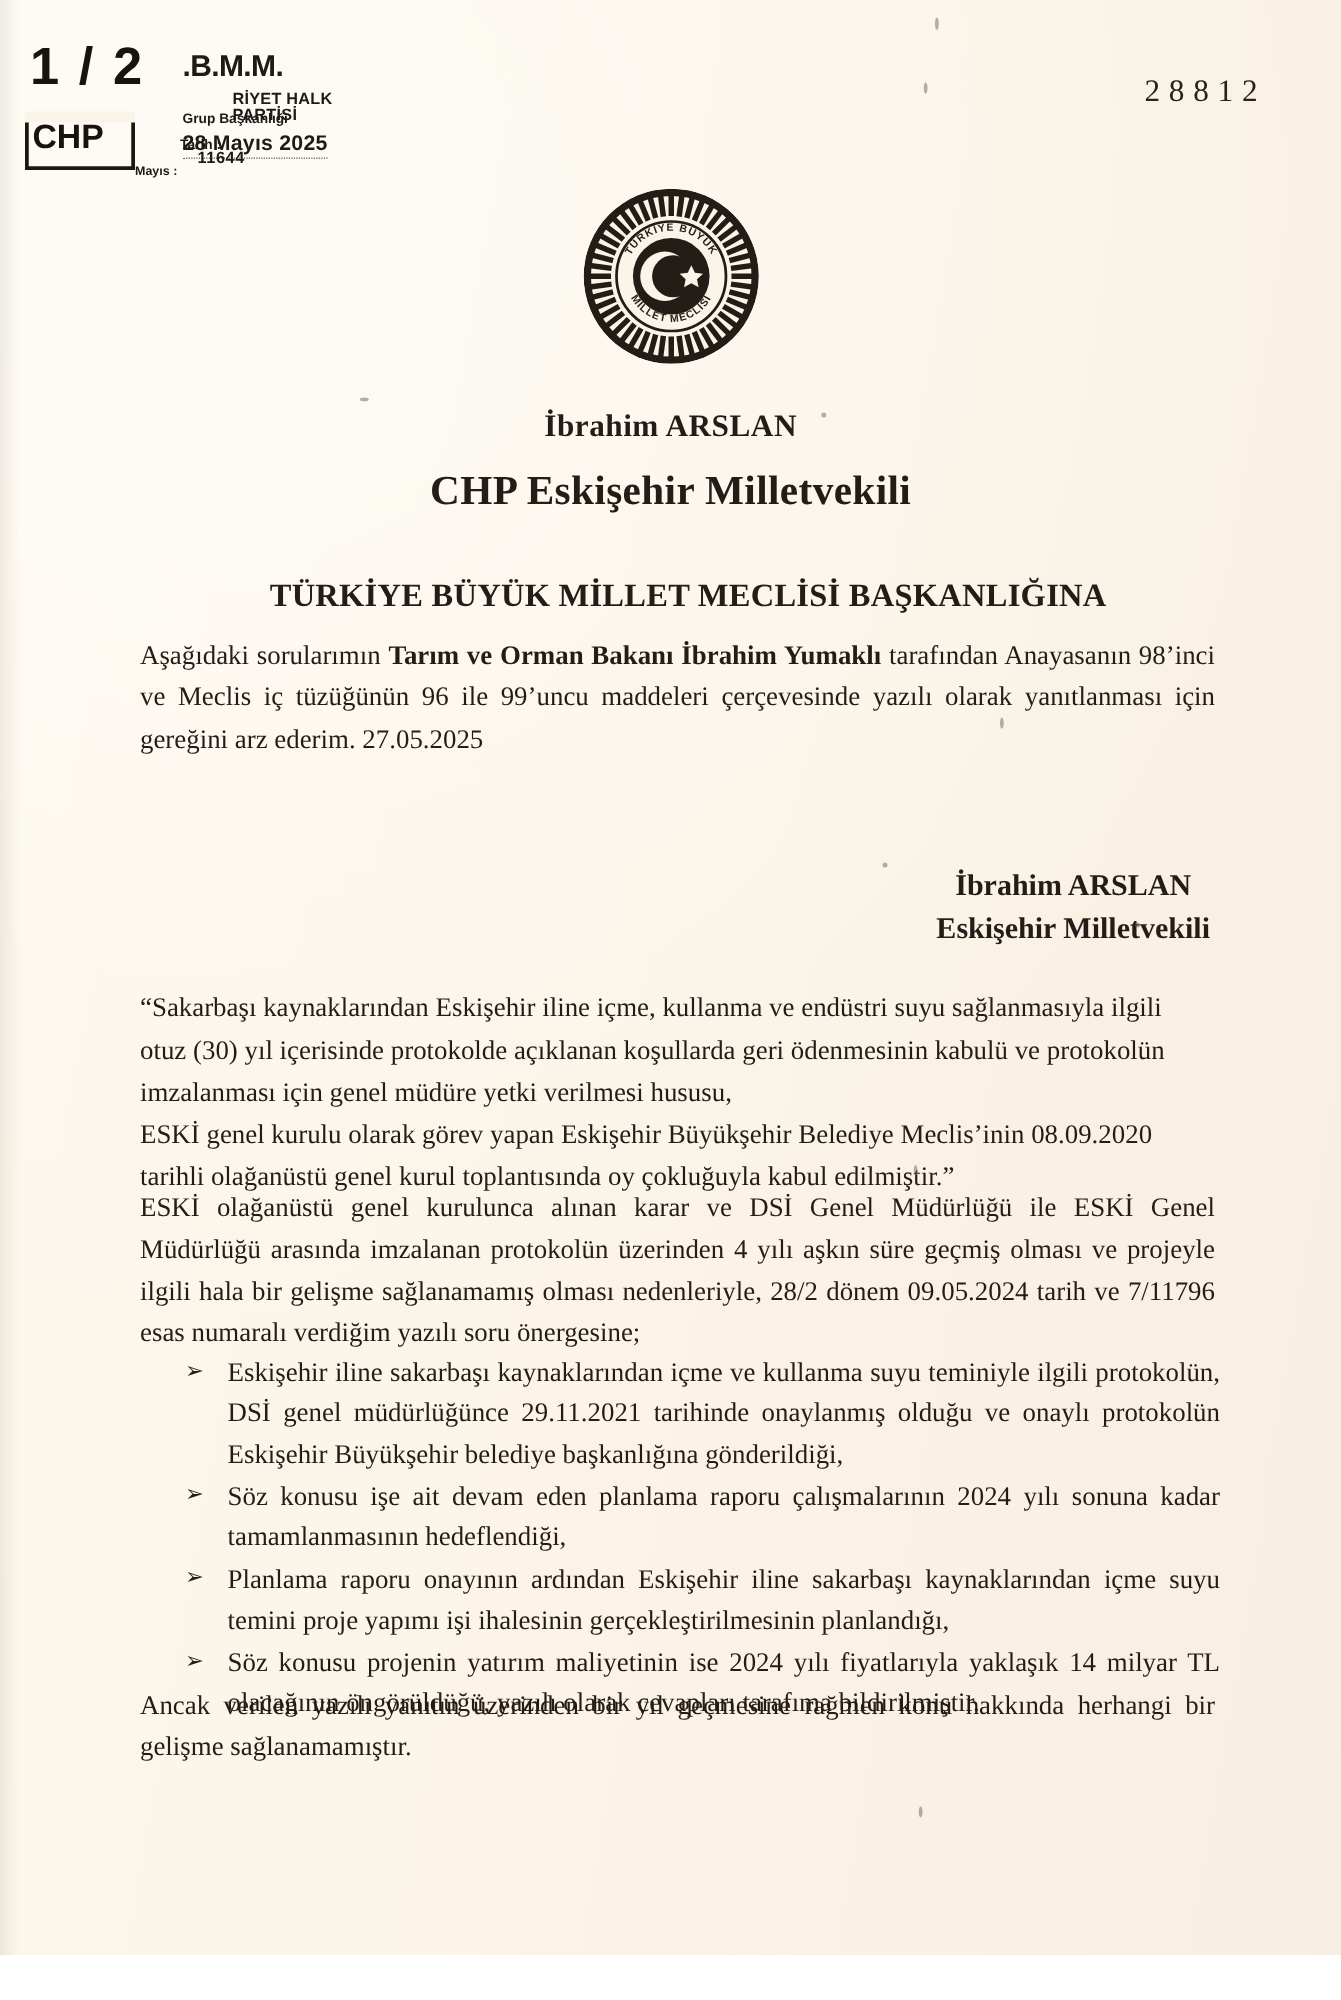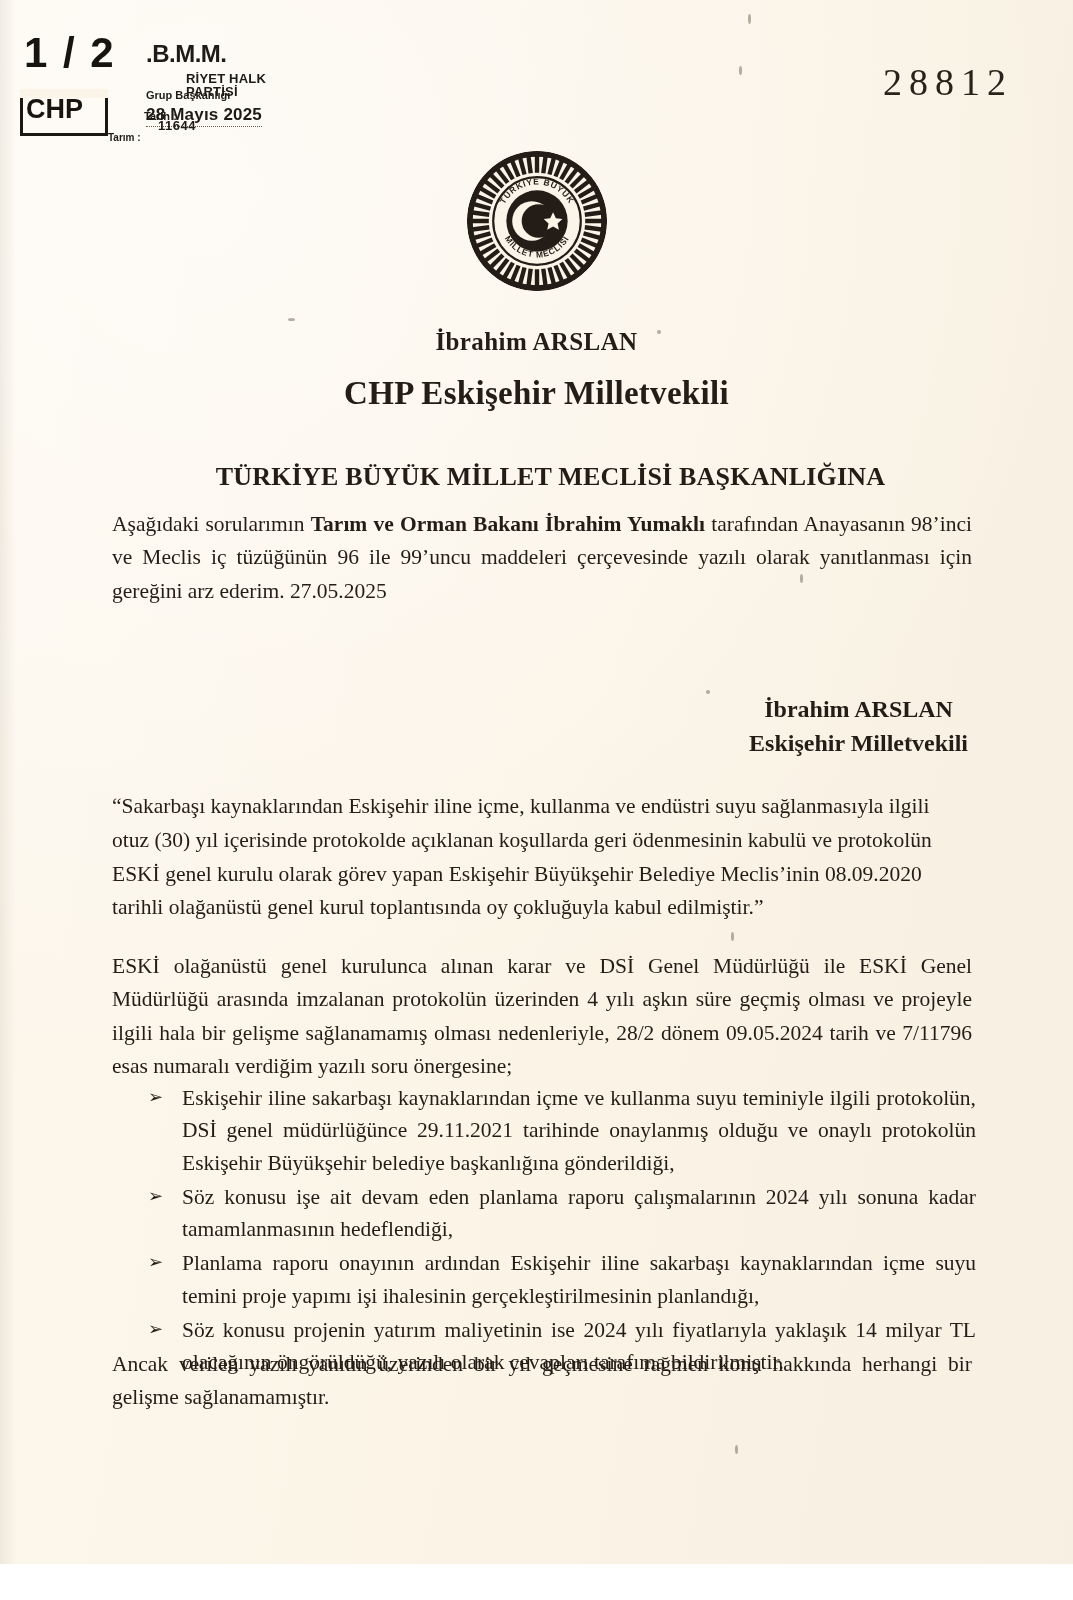--- a/index.html
+++ b/index.html
@@ -150,21 +150,21 @@
     font-weight: 700;
     letter-spacing: 0.5px;
   }
 
   
   .ref-number {
     position: absolute;
     right: 60px;
     top: 60px;
     font-family: "Liberation Serif", "DejaVu Serif", serif;
-    font-size: 38px;
+    font-size: 25px;
     letter-spacing: 7px;
     color: #2a211a;
     margin-left: 21px;
   }
 
   
   .emblem-wrap {
     position: absolute;
     left: 0; right: 0;
     top: 148px;
@@ -287,21 +287,21 @@
 
   <div class="stamp">
     <div class="page-num">1 / 2</div>
     <div class="chp-box"></div>
     <div class="chp-text">CHP</div>
     <div class="bmm">.B.M.M.</div>
     <div class="party-line">RİYET HALK PARTİSİ</div>
     <div class="group-line">Grup Başkanlığı</div>
     <div class="date-label">Tarih :</div>
     <div class="date-value">28 Mayıs 2025</div>
-    <div class="no-label">Tarım :</div>
+    <div class="no-label">Mayıs :</div>
     <div class="no-value">11644</div>
   </div>
 
   <div class="ref-number">28812</div>
 
   <div class="emblem-wrap">
     <svg class="emblem" viewBox="0 0 200 200">
       <defs>
         <clipPath id="ringclip">
           <circle cx="100" cy="100" r="96"></circle>
@@ -391,20 +391,21 @@
   <div class="body-text intro"><span>Aşağıdaki sorularımın </span><b>Tarım ve Orman Bakanı İbrahim Yumaklı</b><span> tarafından Anayasanın 98’inci ve Meclis iç tüzüğünün 96 ile 99’uncu maddeleri çerçevesinde yazılı olarak yanıtlanması için gereğini arz ederim. 27.05.2025</span></div>
 
   <div class="sig-block">
     <div>İbrahim ARSLAN</div>
     <div>Eskişehir Milletvekili</div>
   </div>
 
   <div class="quote-block">
     <div>“Sakarbaşı kaynaklarından Eskişehir iline içme, kullanma ve endüstri suyu sağlanmasıyla ilgili</div>
     <div>otuz (30) yıl içerisinde protokolde açıklanan koşullarda geri ödenmesinin kabulü ve protokolün</div>
+    <div>imzalanması için genel müdüre yetki verilmesi hususu,</div>
     <div>ESKİ genel kurulu olarak görev yapan Eskişehir Büyükşehir Belediye Meclis’inin 08.09.2020</div>
     <div>tarihli olağanüstü genel kurul toplantısında oy çokluğuyla kabul edilmiştir.”</div>
   </div>
 
   <div class="body-text para2">ESKİ olağanüstü genel kurulunca alınan karar ve DSİ Genel Müdürlüğü ile ESKİ Genel Müdürlüğü arasında imzalanan protokolün üzerinden 4 yılı aşkın süre geçmiş olması ve projeyle ilgili hala bir gelişme sağlanamamış olması nedenleriyle, 28/2 dönem 09.05.2024 tarih ve 7/11796 esas numaralı verdiğim yazılı soru önergesine;</div>
 
   <div class="bullets">
     <div class="bullet-row">
       <span class="bullet-mark">➢</span>
       <span class="bullet-text">Eskişehir iline sakarbaşı kaynaklarından içme ve kullanma suyu teminiyle ilgili protokolün, DSİ genel müdürlüğünce 29.11.2021 tarihinde onaylanmış olduğu ve onaylı protokolün Eskişehir Büyükşehir belediye başkanlığına gönderildiği,</span>

